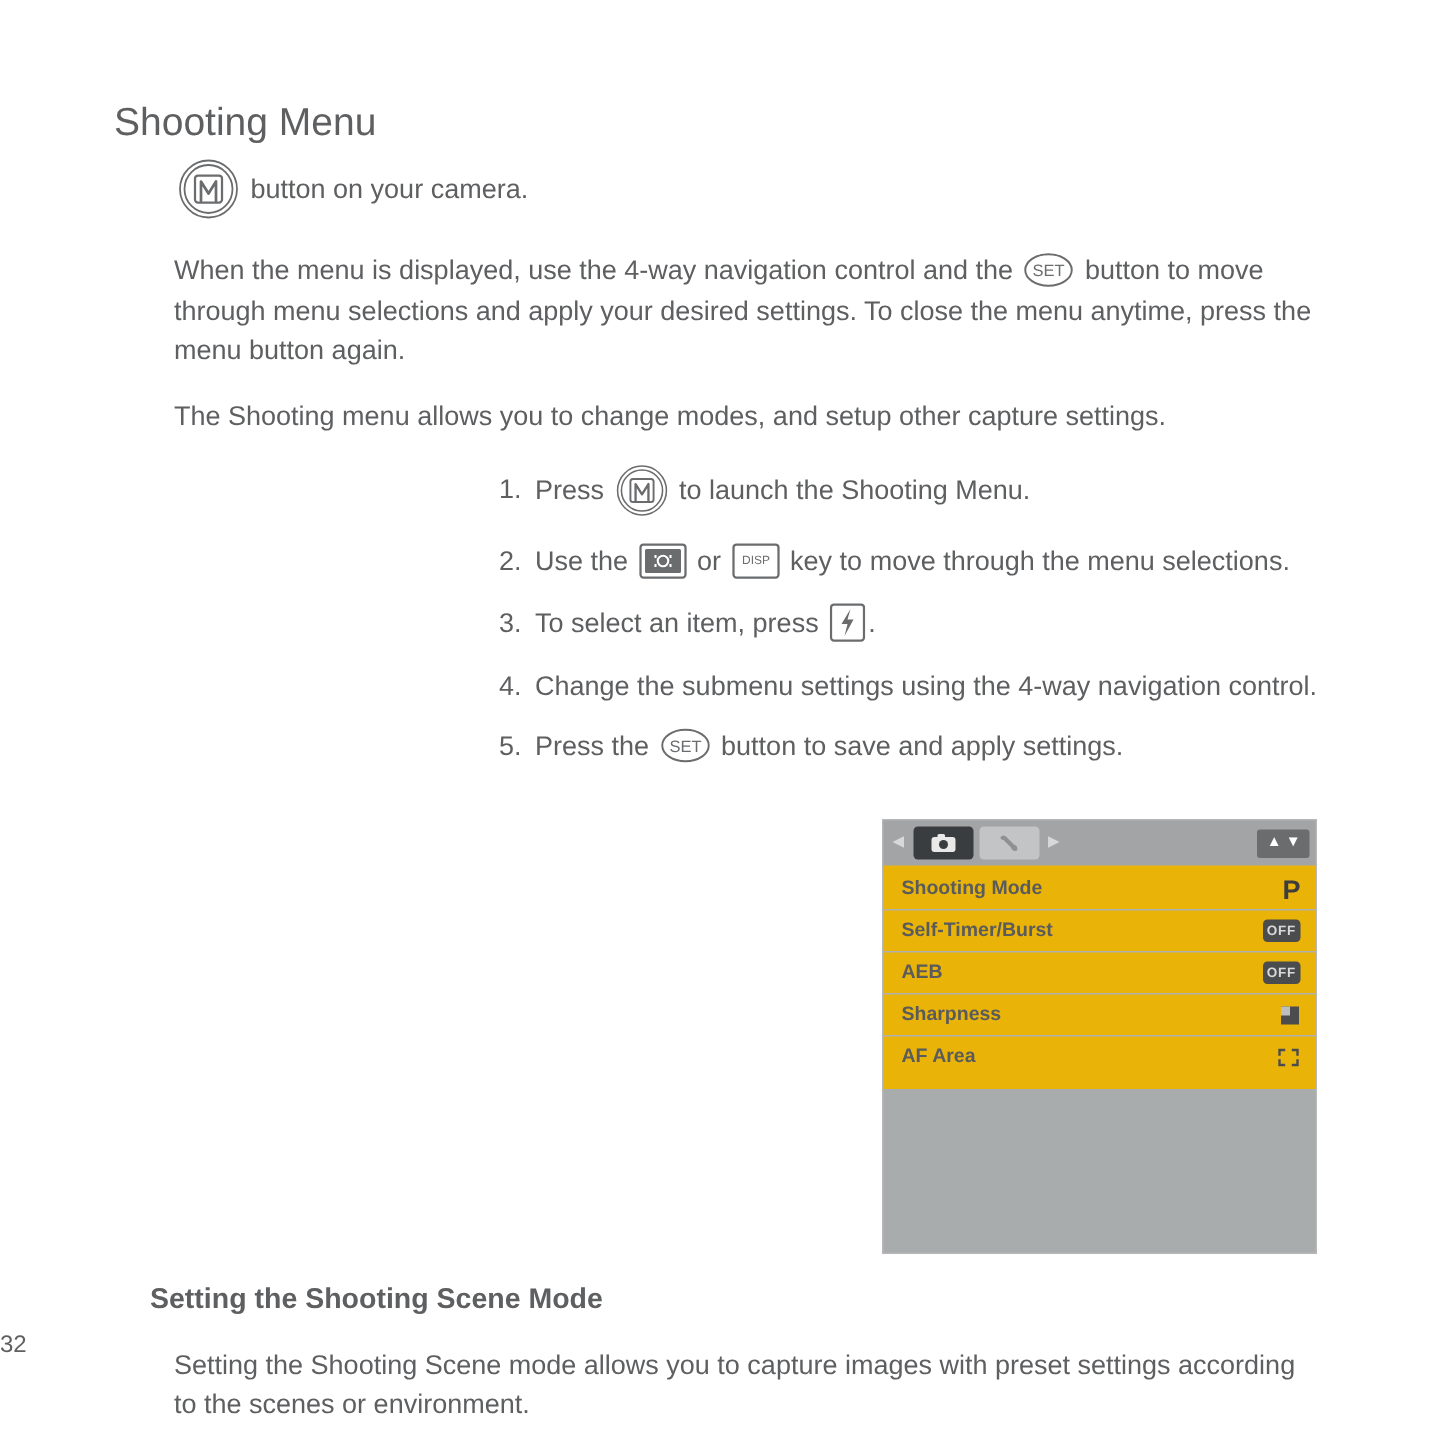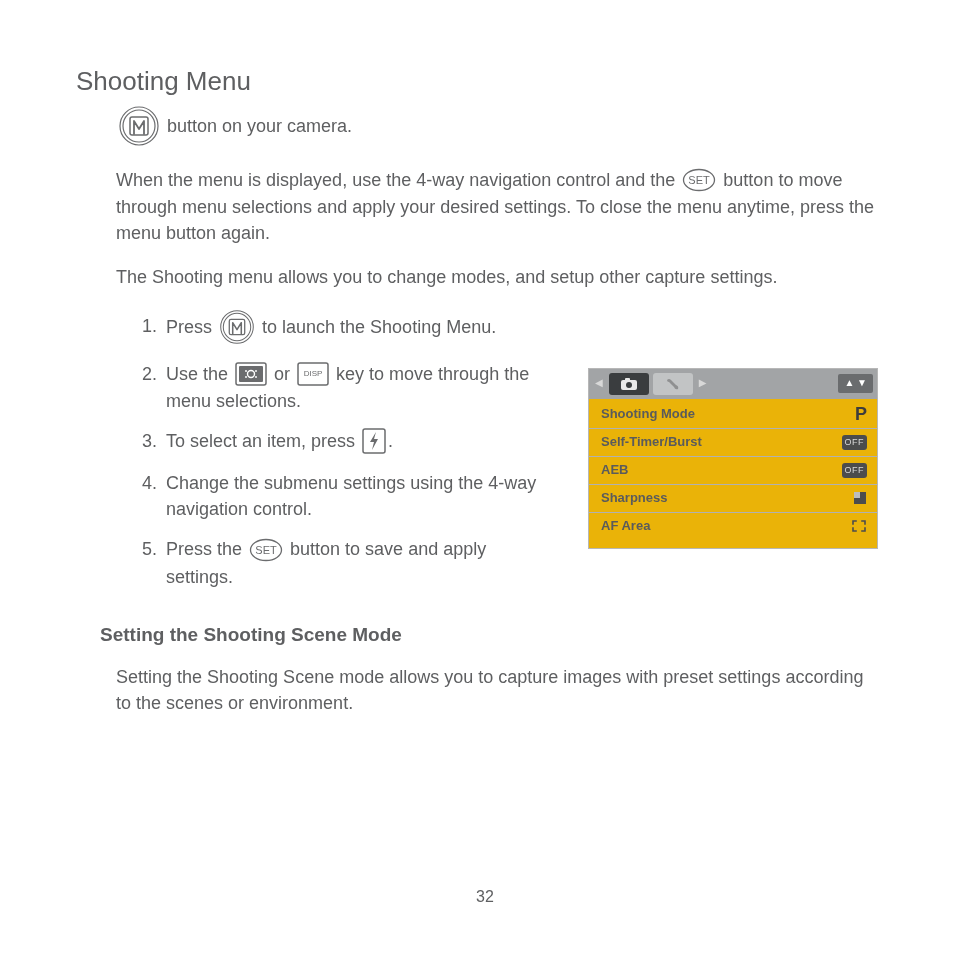--- a/index.html
+++ b/index.html
@@ -32,22 +32,23 @@
   .ic {
     display: inline-block;
     vertical-align: middle;
     margin: 0 2px 2px 2px;
   }
   .ic svg { display: block; }
 
   
   .cols {
     display: flex;
-    align-items: center;
-    gap: 30px;
+    align-items: flex-end;
+    gap: 17px;
+    flex-direction: column;
   }
   .steps { flex: 1 1 auto; }
   ol.steps-list {
     margin: 0;
     padding-left: 46px;
   }
   ol.steps-list li {
     margin: 0 0 14px 0;
     padding-left: 4px;
   }
@@ -106,39 +107,39 @@
     font-size:12px;
     font-weight:700;
     color:#3d3d3d;
     display:flex;
     align-items:center;
   }
   .badge-off {
     background:#4b4c4d;
     color:#d8d8d8;
     font-size:9px;
-    font-weight:400;
+    font-weight:700;
     padding:1px 3px;
     border-radius:3px;
     letter-spacing:0.5px;
   }
   .val-p { font-size:18px; font-family: Arial, sans-serif; font-weight:900; }
 
   .subhead {
     font-size:19px;
     font-weight:700;
     color:#5e5f61;
     margin: 17px 0 16px -16px;
   }
 
   .pagenum {
     position:absolute;
     bottom:48px;
-    left:16px; right:0;
-    text-align:center;
+    left:0; right:0;
+    text-align:left;
     font-size:16px;
     color:#5e5f61;
   }
 </style>
 </head>
 <body>
 
 <div class="page">
   <h1>Shooting Menu</h1>
 

